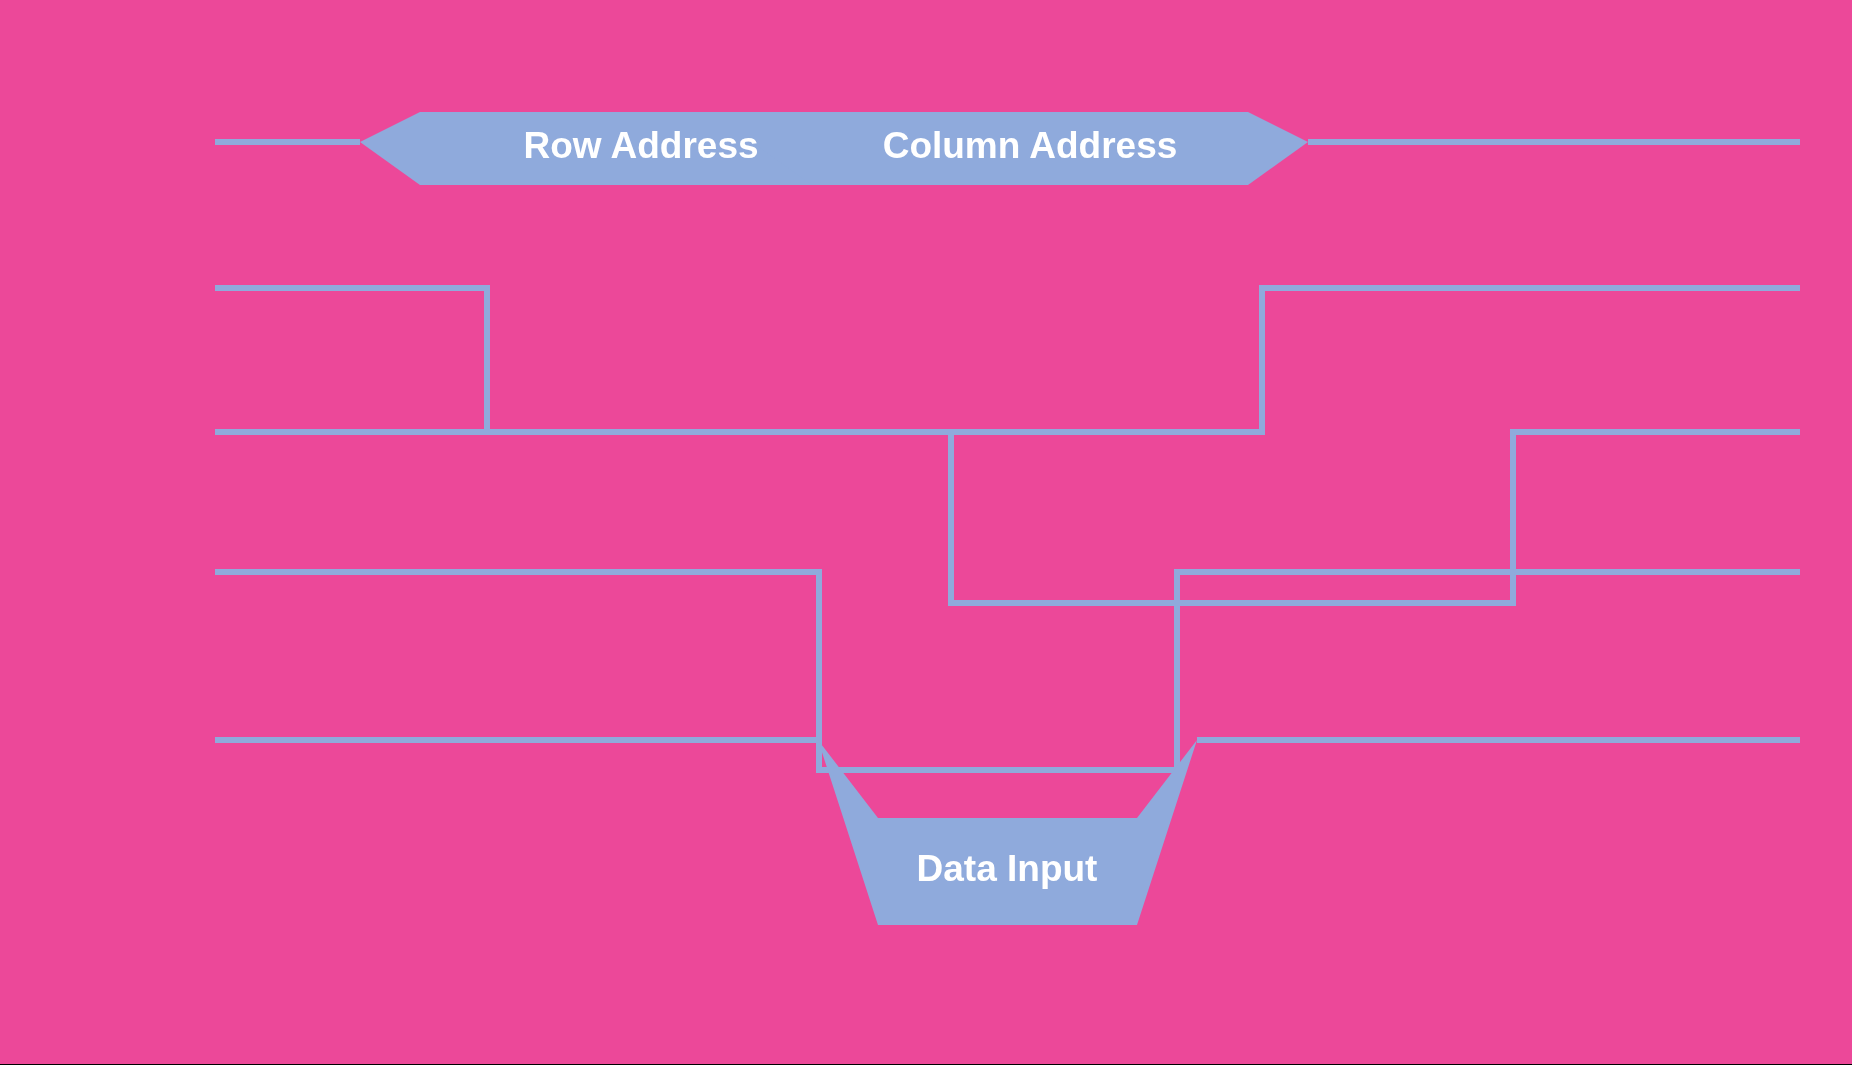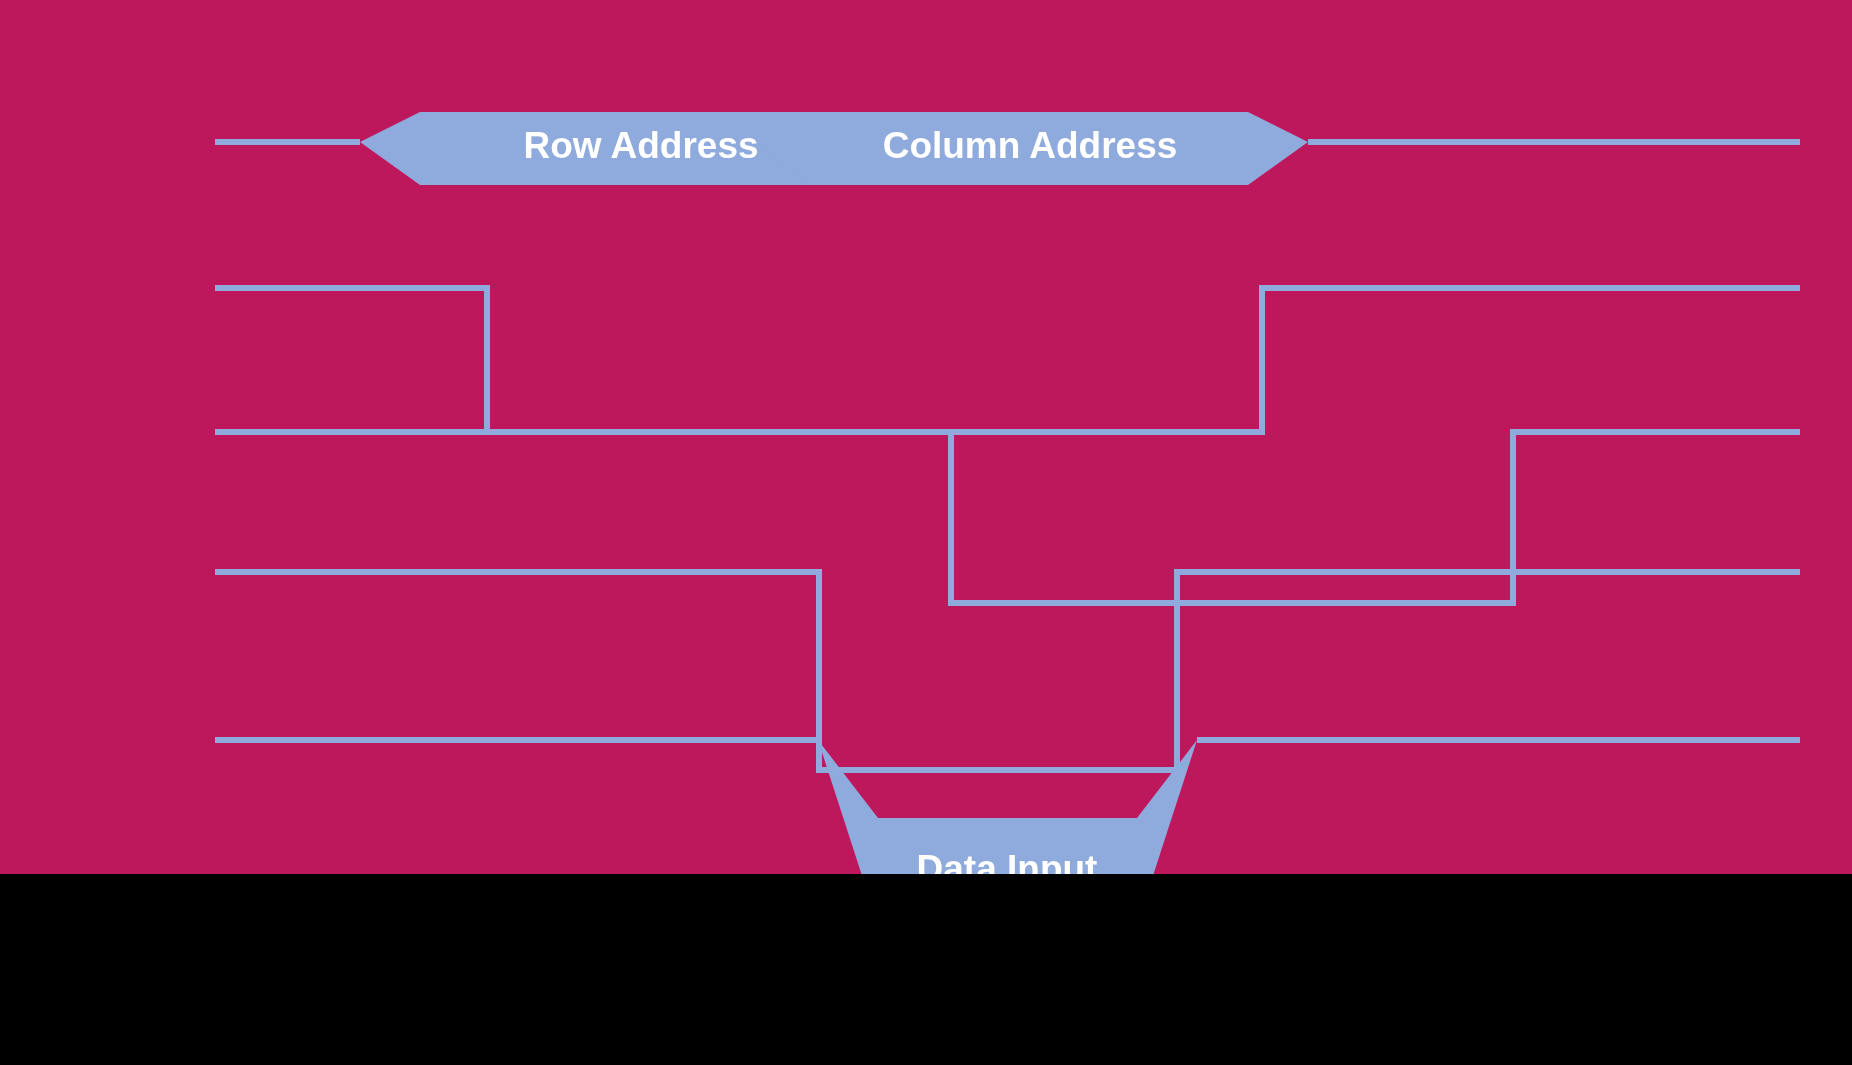--- a/index.html
+++ b/index.html
@@ -3,22 +3,22 @@
 <meta charset="utf-8">
 <style>
   html, body {
     margin: 0;
     padding: 0;
     background: #000000;
   }
   #canvas-root {
     position: relative;
     width: 1852px;
-    height: 874px;
-    background: #be185d;
+    height: 1064px;
+    background: #ec4899;
     overflow: hidden;
     font-family: "Liberation Sans", sans-serif;
   }
   #timing-svg {
     position: absolute;
     left: 0;
     top: 0;
     width: 1852px;
     height: 1065px;
     display: block;

